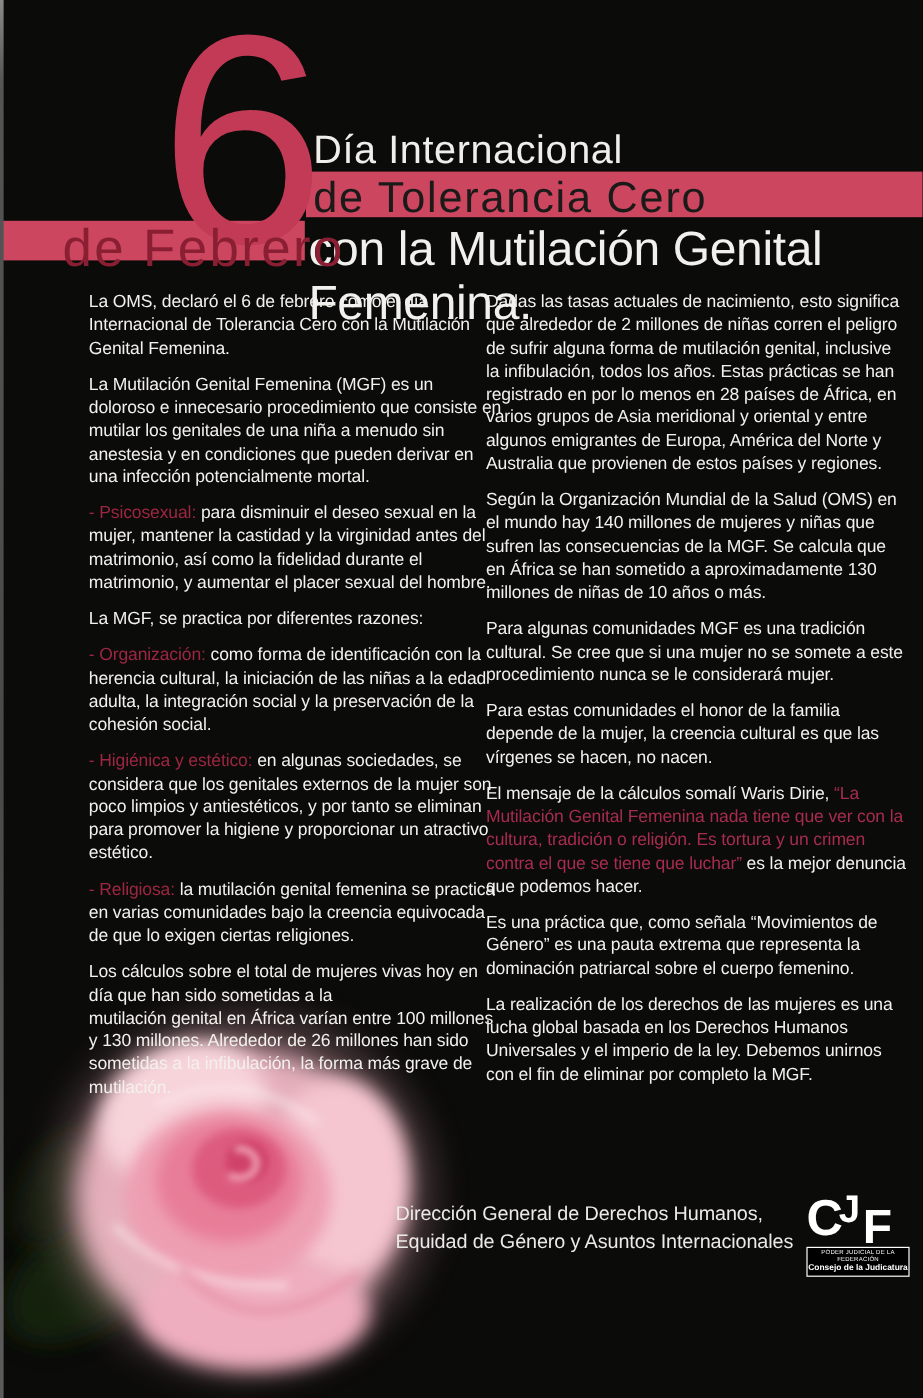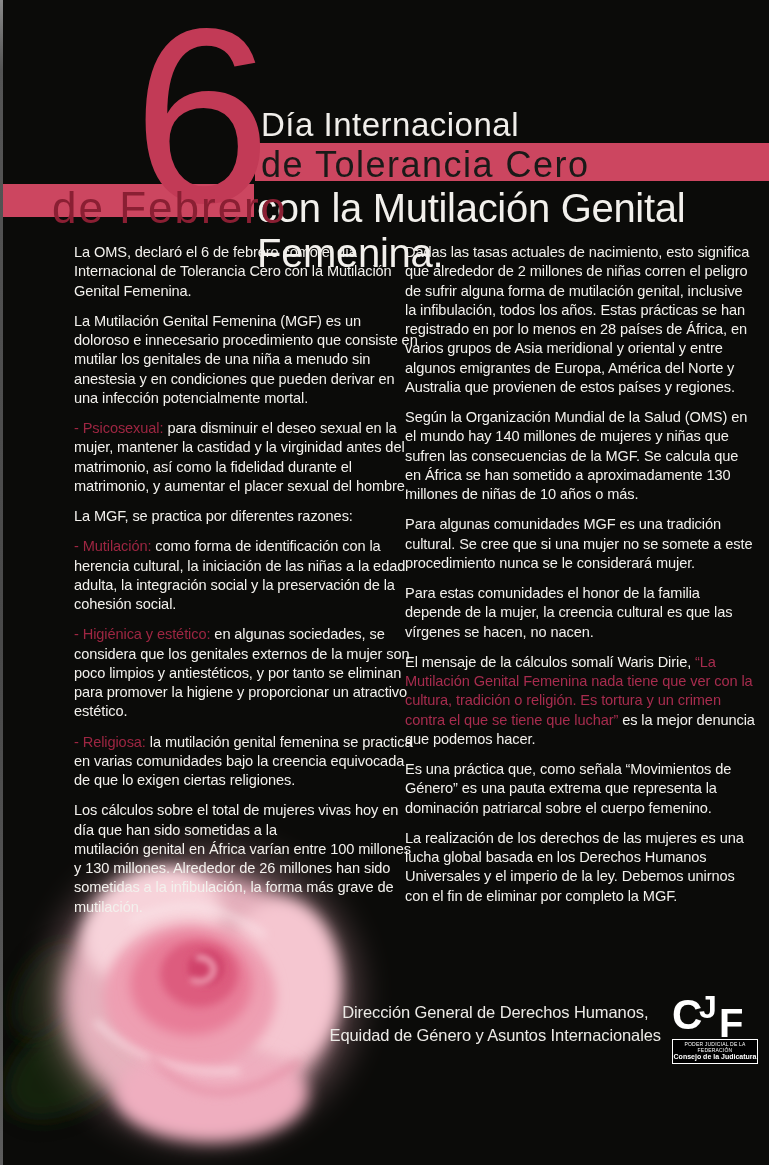--- a/index.html
+++ b/index.html
@@ -54,21 +54,21 @@
   .col-right{left:405px;width:352px;}
   .col p{margin:0 0 11px 0;}
   .accent{color:#9e2642;}
   .quote-red{color:#a72c4e;}
   .pre-line{white-space:pre-line;}
   
   .rose-wrap{position:absolute;left:0;top:826px;width:398px;height:339px;z-index:0;}
   
   .footer-org{
     position:absolute;right:108px;top:1001px;z-index:3;
-    text-align:center;color:#eceae6;font-size:16.5px;line-height:1.38;letter-spacing:-0.1px;
+    text-align:left;color:#eceae6;font-size:16.5px;line-height:1.38;letter-spacing:-0.1px;
   }
   .logo{
     position:absolute;left:672px;top:997px;width:86px;height:60px;z-index:3;color:#fff;
   }
   .logo-letters{position:relative;height:41px;font-weight:700;}
   .logo-letters .l-c{position:absolute;left:0;top:-3px;font-size:42px;line-height:1;}
   .logo-letters .l-j{position:absolute;left:27px;top:-6px;font-size:32px;line-height:1;}
   .logo-letters .l-f{position:absolute;left:47px;top:6px;font-size:40px;line-height:1;}
   .logo-caption{
     position:absolute;left:0;top:42px;width:84px;
@@ -91,21 +91,21 @@
   <div class="title-line1">Día Internacional</div>
   <div class="title-line2">de Tolerancia Cero</div>
   <div class="date-word">de Febrero</div>
   <div class="title-line3">con la Mutilación Genital Femenina.</div>
 
   <div class="col col-left">
     <p>La OMS, declaró el 6 de febrero como el día Internacional de Tolerancia Cero con la Mutilación Genital Femenina.</p>
     <p>La Mutilación Genital Femenina (MGF) es un doloroso e innecesario procedimiento que consiste en mutilar los genitales de una niña a menudo sin anestesia y en condiciones que pueden derivar en una infección potencialmente mortal.</p>
     <p><span class="accent">- Psicosexual:</span><span> para disminuir el deseo sexual en la mujer, mantener la castidad y la virginidad antes del matrimonio, así como la fidelidad durante el matrimonio, y aumentar el placer sexual del hombre.</span></p>
     <p>La MGF, se practica por diferentes razones:</p>
-    <p><span class="accent">- Mutilación:</span><span> como forma de identificación con la herencia cultural, la iniciación de las niñas a la edad adulta, la integración social y la preservación de la cohesión social.</span></p>
+    <p><span class="accent">- Organización:</span><span> como forma de identificación con la herencia cultural, la iniciación de las niñas a la edad adulta, la integración social y la preservación de la cohesión social.</span></p>
     <p><span class="accent">- Higiénica y estético:</span><span> en algunas sociedades, se considera que los genitales externos de la mujer son poco limpios y antiestéticos, y por tanto se eliminan para promover la higiene y proporcionar un atractivo estético.</span></p>
     <p><span class="accent">- Religiosa:</span><span> la mutilación genital femenina se practica en varias comunidades bajo la creencia equivocada de que lo exigen ciertas religiones.</span></p>
     <p class="pre-line">Los cálculos sobre el total de mujeres vivas hoy en día que han sido sometidas a la
 mutilación genital en África varían entre 100 millones y 130 millones. Alrededor de 26 millones han sido sometidas a la infibulación, la forma más grave de mutilación.</p>
   </div>
 
   <div class="col col-right">
     <p>Dadas las tasas actuales de nacimiento, esto significa que alrededor de 2 millones de niñas corren el peligro de sufrir alguna forma de mutilación genital, inclusive la infibulación, todos los años. Estas prácticas se han registrado en por lo menos en 28 países de África, en varios grupos de Asia meridional y oriental y entre algunos emigrantes de Europa, América del Norte y Australia que provienen de estos países y regiones.</p>
     <p>Según la Organización Mundial de la Salud (OMS) en el mundo hay 140 millones de mujeres y niñas que sufren las consecuencias de la MGF. Se calcula que en África se han sometido a aproximadamente 130 millones de niñas de 10 años o más.</p>
     <p>Para algunas comunidades MGF es una tradición cultural. Se cree que si una mujer no se somete a este procedimiento nunca se le considerará mujer.</p>

